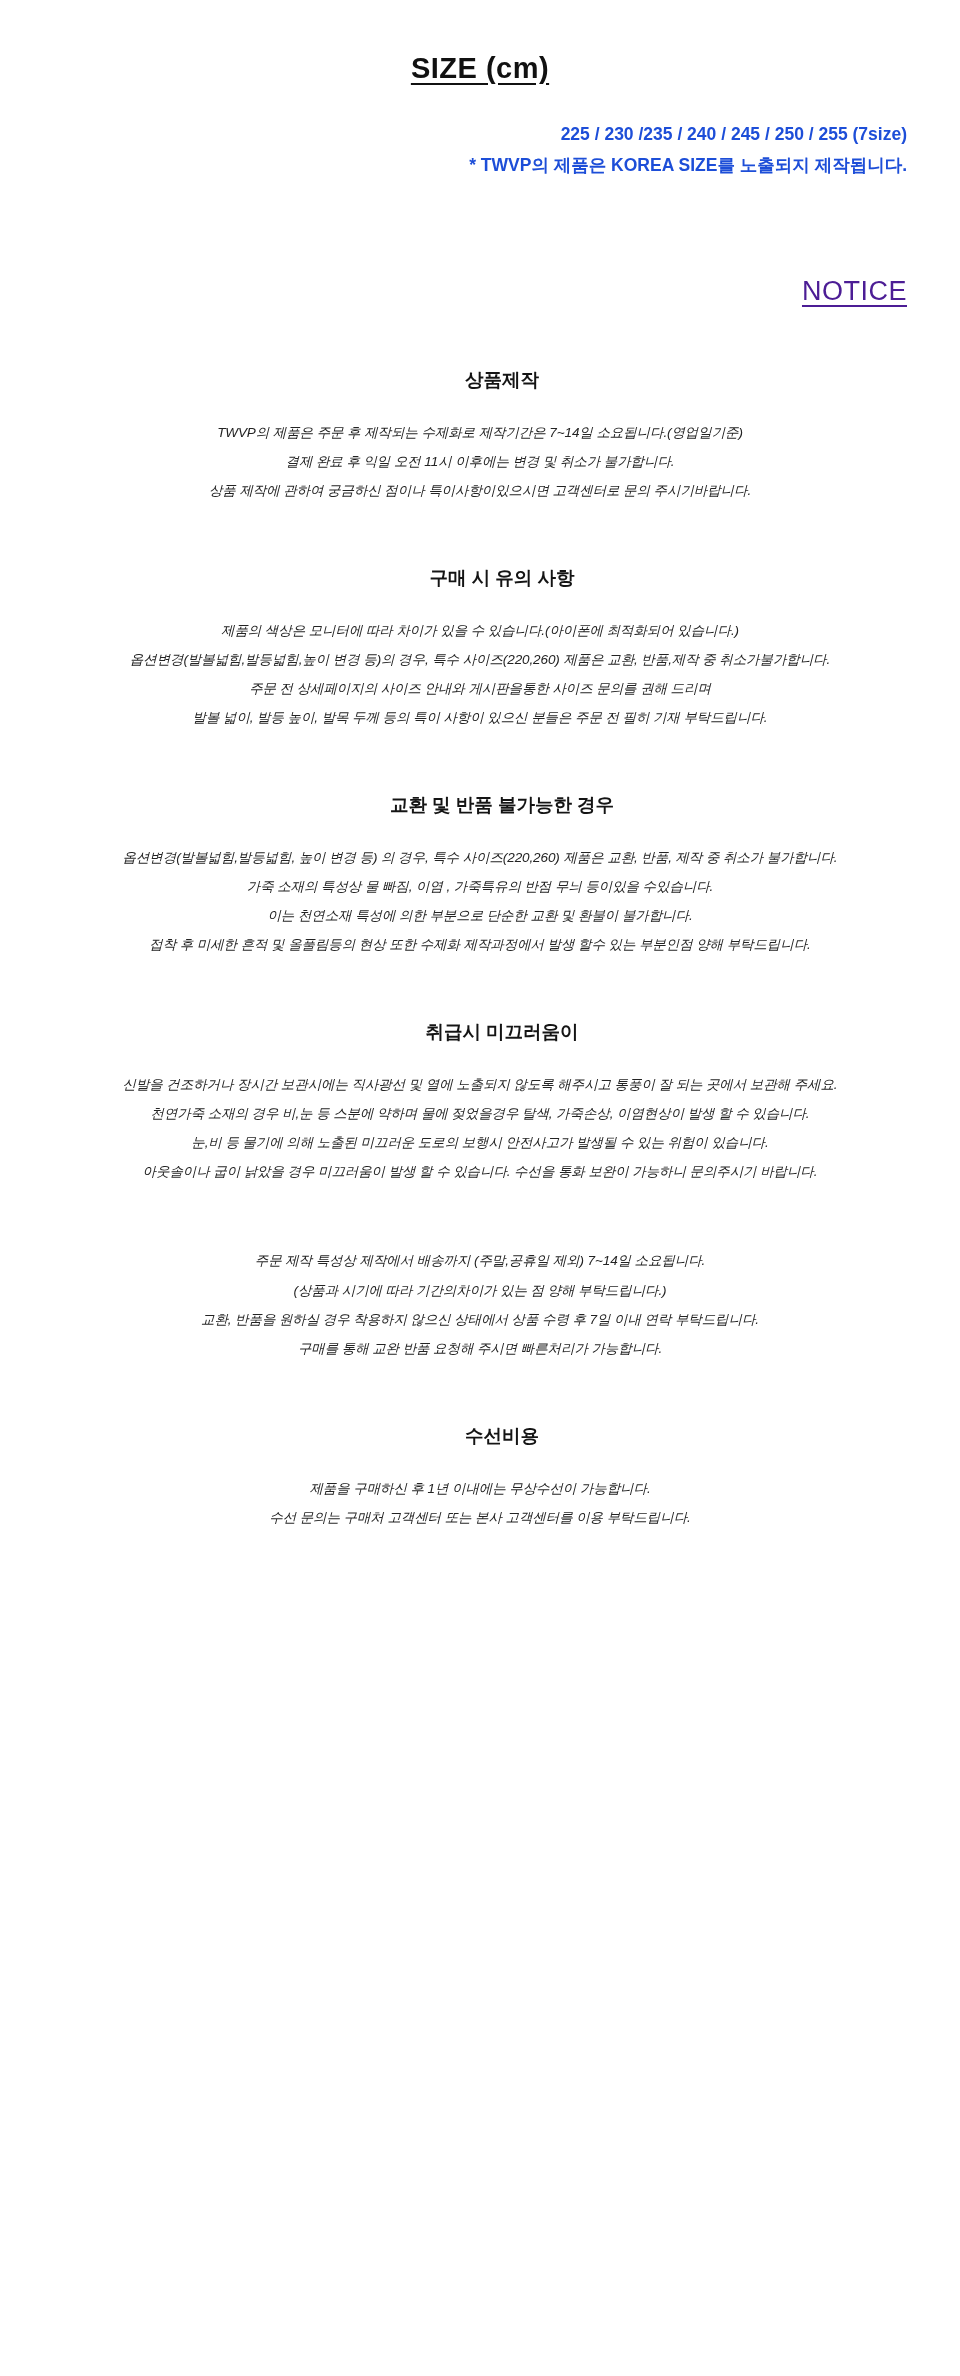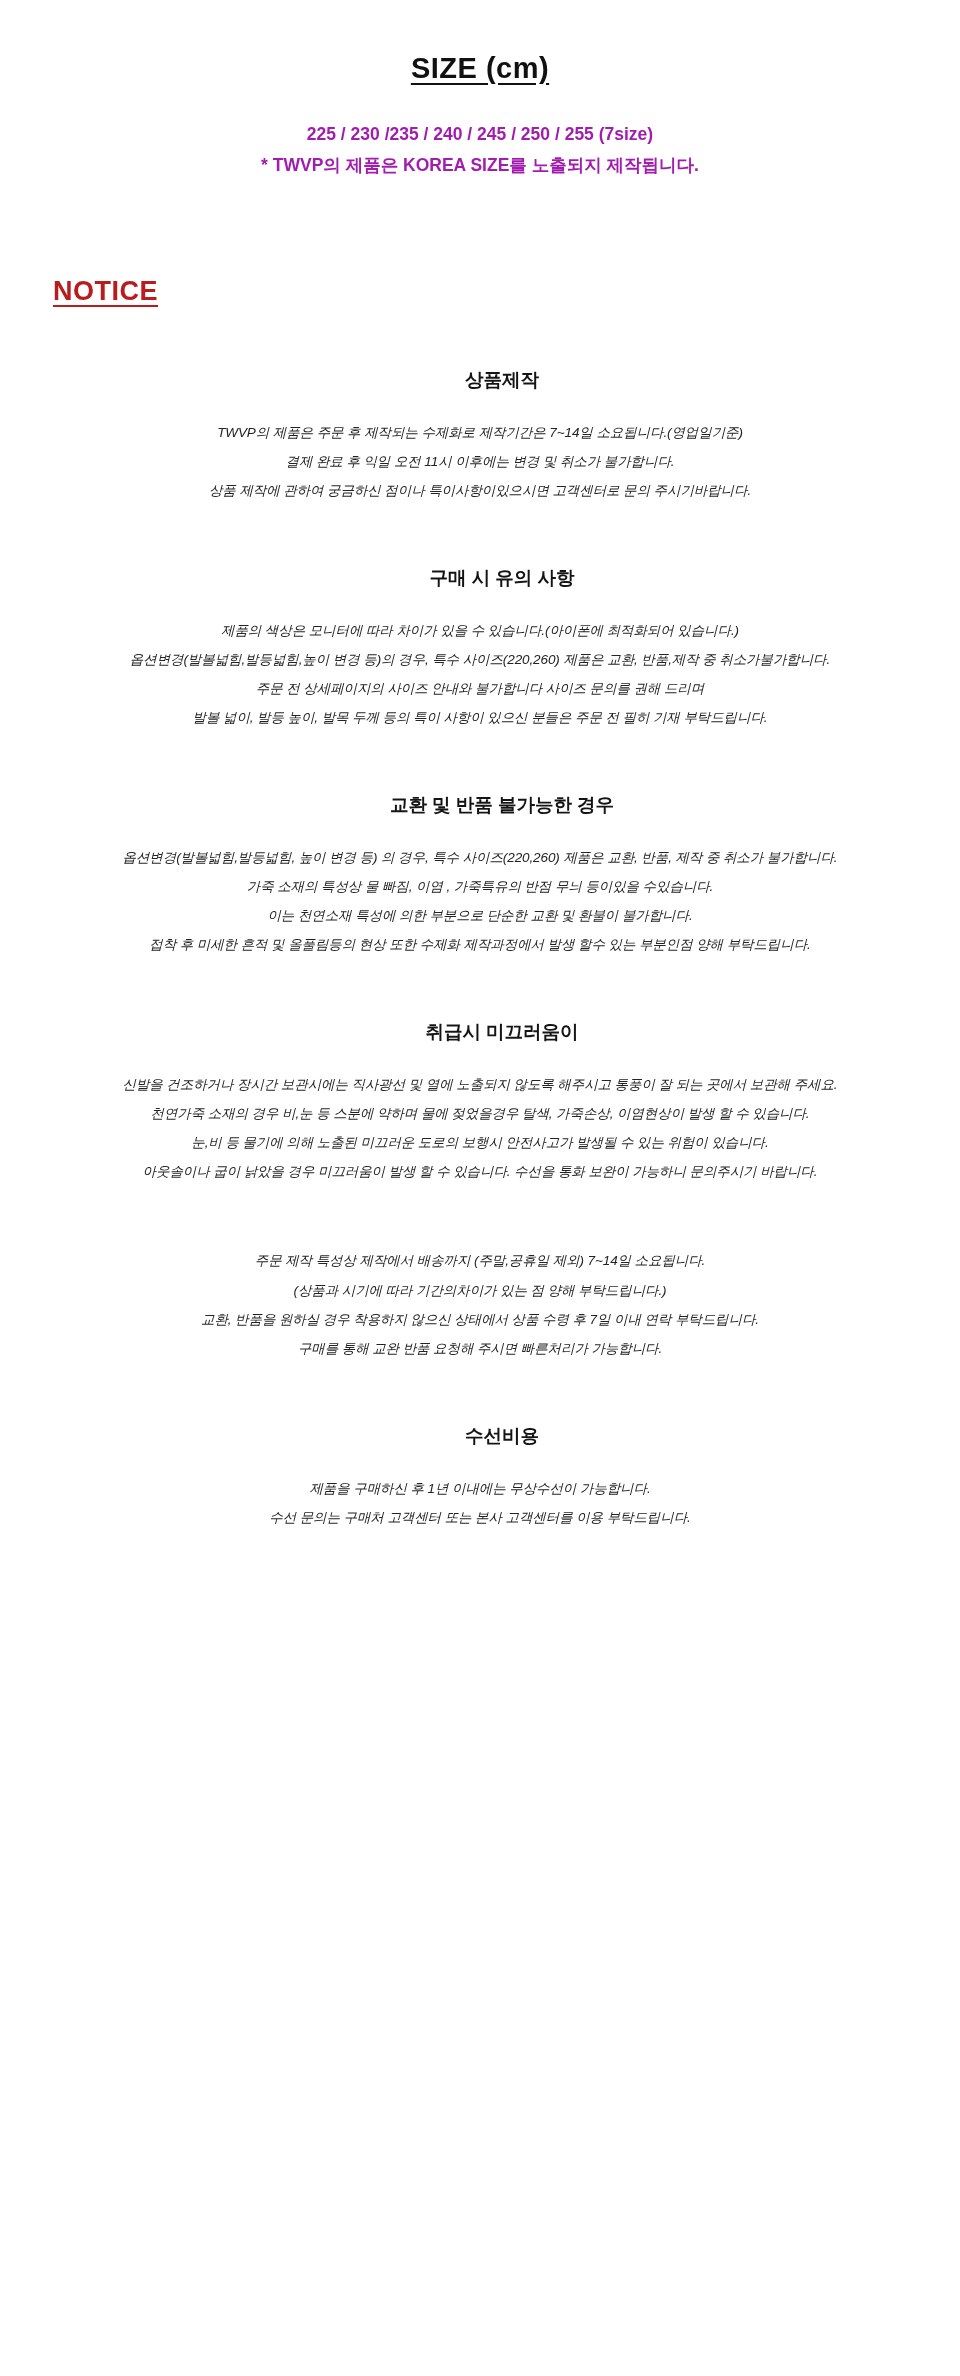--- a/index.html
+++ b/index.html
@@ -30,29 +30,30 @@
     text-underline-offset: 5px;
     margin: 0;
   }
   .size-block {
     margin-top: 34px;
     text-align: center;
   }
   .size-line {
     font-size: 17.5px;
     font-weight: bold;
-    color: #a21caf;
+    color: #1d4ed8;
     line-height: 1.75;
+    text-align: right;
   }
   .notice-title {
     margin-top: 96px;
-    text-align: left;
+    text-align: right;
     font-size: 27px;
-    font-weight: bold;
-    color: #b91c1c;
+    font-weight: normal;
+    color: #4c1d95;
     text-decoration: underline;
     text-underline-offset: 5px;
     letter-spacing: 0.5px;
   }
   .block {
     margin-top: 60px;
   }
   .block-heading {
     text-align: center;
     font-size: 18.5px;
@@ -96,21 +97,21 @@
       <div class="line">결제 완료 후 익일 오전 11시 이후에는 변경 및 취소가 불가합니다.</div>
       <div class="line">상품 제작에 관하여 궁금하신 점이나 특이사항이있으시면 고객센터로 문의 주시기바랍니다.</div>
     </div>
   </div>
 
   <div class="block">
     <div class="block-heading">구매 시 유의 사항</div>
     <div class="block-lines">
       <div class="line">제품의 색상은 모니터에 따라 차이가 있을 수 있습니다.(아이폰에 최적화되어 있습니다.)</div>
       <div class="line">옵션변경(발볼넓힘,발등넓힘,높이 변경 등)의 경우, 특수 사이즈(220,260) 제품은 교환, 반품,제작 중 취소가불가합니다.</div>
-      <div class="line">주문 전 상세페이지의 사이즈 안내와 불가합니다 사이즈 문의를 권해 드리며</div>
+      <div class="line">주문 전 상세페이지의 사이즈 안내와 게시판을통한 사이즈 문의를 권해 드리며</div>
       <div class="line">발볼 넓이, 발등 높이, 발목 두께 등의 특이 사항이 있으신 분들은 주문 전 필히 기재 부탁드립니다.</div>
     </div>
   </div>
 
   <div class="block">
     <div class="block-heading">교환 및 반품 불가능한 경우</div>
     <div class="block-lines">
       <div class="line">옵션변경(발볼넓힘,발등넓힘, 높이 변경 등) 의 경우, 특수 사이즈(220,260) 제품은 교환, 반품, 제작 중 취소가 불가합니다.</div>
       <div class="line">가죽 소재의 특성상 물 빠짐, 이염 , 가죽특유의 반점 무늬 등이있을 수있습니다.</div>
       <div class="line">이는 천연소재 특성에 의한 부분으로 단순한 교환 및 환불이 불가합니다.</div>

